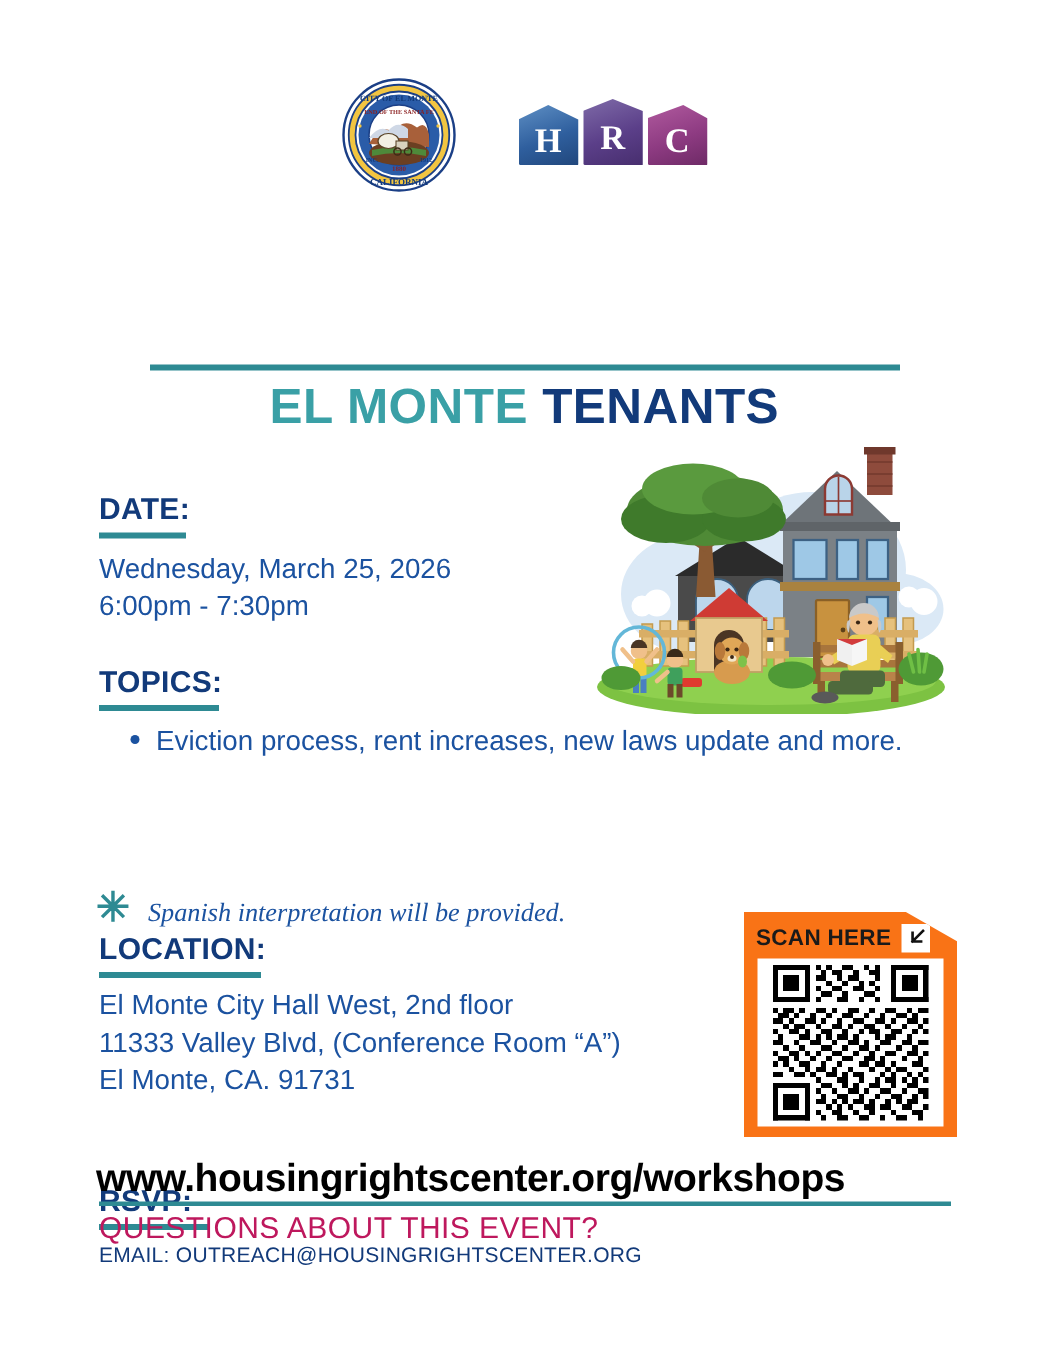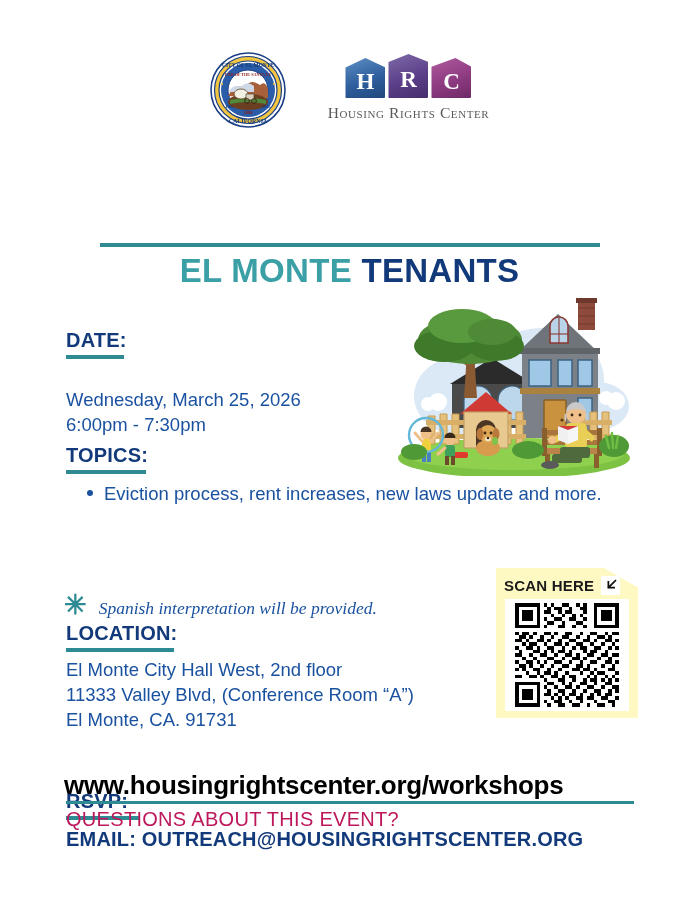--- a/index.html
+++ b/index.html
@@ -201,33 +201,33 @@
   }
   .foot-q {
     position: absolute;
     color: #be185d;
     font-size: 20px;
     letter-spacing: 0.3px;
   }
   .foot-e {
     position: absolute;
     color: #123A7A;
-    font-size: 20px;
-    font-weight: bold;
+    font-size: 14px;
+    font-weight: normal;
     letter-spacing: 0.2px;
   }
 
   
   .qr-card {
     position: absolute;
     left: 496px;
-    top: 568px;
+    top: 608px;
     width: 142px;
     height: 150px;
-    background: #fef9c3;
+    background: #f97316;
     clip-path: polygon(0 0, 76% 0, 100% 13%, 100% 100%, 0 100%);
     text-align: center;
   }
   .qr-tab {
     position: absolute;
     left: 8px;
     top: 6px;
     width: 126px;
     height: 22px;
     display: flex;
@@ -308,21 +308,20 @@
         <div class="hrc-house h">
           <span>H</span>
         </div>
         <div class="hrc-house r">
           <span>R</span>
         </div>
         <div class="hrc-house c">
           <span>C</span>
         </div>
       </div>
-      <div class="hrc-wordmark">Housing Rights Center</div>
     </div>
   </div>
 
 
   <div class="title-rule"></div>
 
   <div class="title-sub">
     <span class="tint-teal">EL MONTE</span><span class="tint-navy"> TENANTS</span>
   </div>
 
@@ -452,21 +451,21 @@
       <ellipse cx="222" cy="158" rx="15" ry="11" fill="#4f9a36"></ellipse>
       <ellipse cx="22" cy="164" rx="13" ry="8" fill="#4f9a36"></ellipse>
       <path d="M214 148 l3 12 M220 145 l1 15 M226 148 l-2 12" stroke="#6fbf45" stroke-width="2.4" stroke-linecap="round"></path>
     </svg>
   </div>
 
   <div class="sec-head" style="left:66px; top:329px;">
     <span>DATE:</span>
     <span class="rule" style="width:58px;"></span>
   </div>
-  <div class="body-text" style="left:66px; top:388px; width:330px;">
+  <div class="body-text" style="left:66px; top:367px; width:330px;">
     <div>Wednesday, March 25, 2026</div>
     <div>6:00pm - 7:30pm</div>
   </div>
 
   <div class="sec-head" style="left:66px; top:444px;">
     <span>TOPICS:</span>
     <span class="rule" style="width:80px;"></span>
   </div>
   <ul class="bullets" style="left:78px; top:480px; width:530px;">
     <li>Eviction process, rent increases, new laws update and more.</li>

